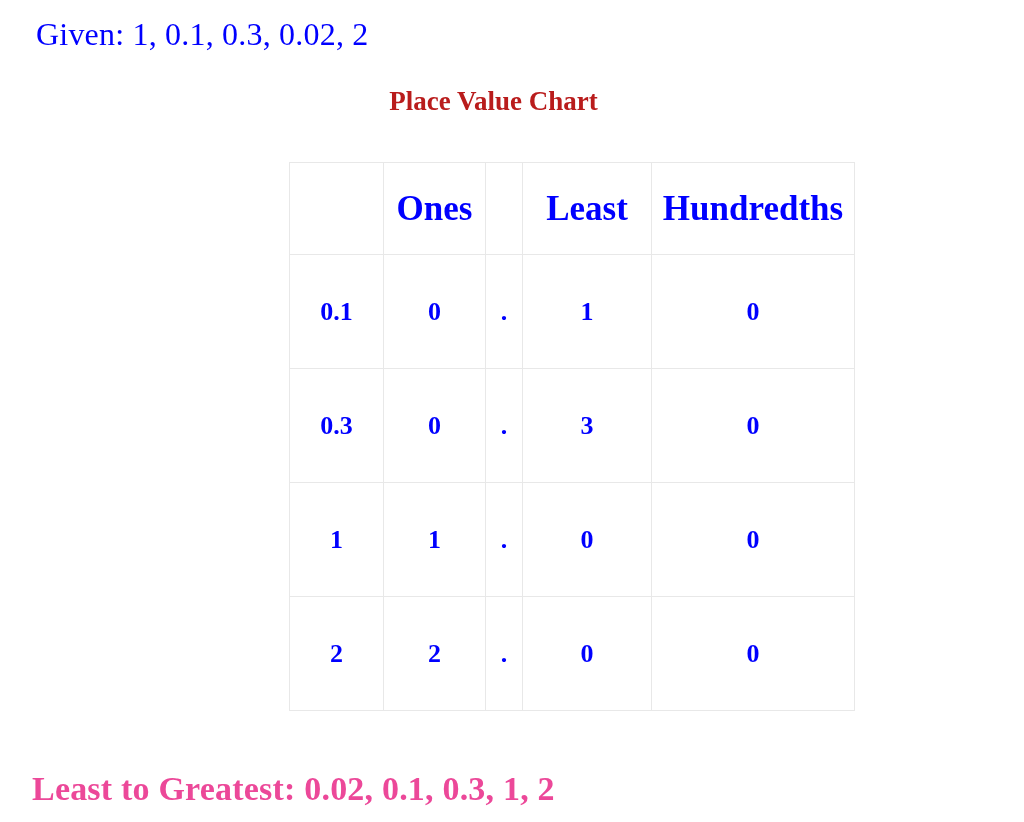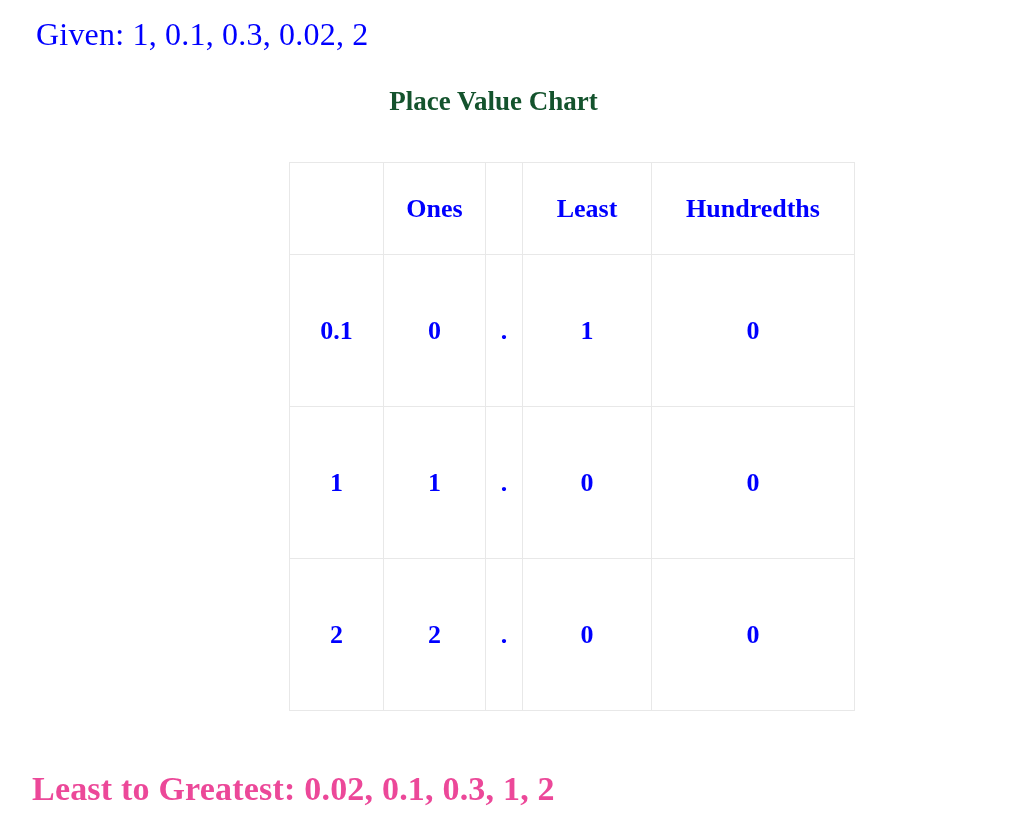--- a/index.html
+++ b/index.html
@@ -31,21 +31,21 @@
 
   
   .chart-title {
     position: absolute;
     left: 0;
     right: 0;
     top: 86px;
     text-align: center;
     font-size: 27px;
     font-weight: bold;
-    color: #14532d;
+    color: #b91c1c;
     padding-right: 37px;
     box-sizing: border-box;
   }
 
   
   .pv-table-wrap {
     position: absolute;
     left: 289px;
     top: 162px;
     width: 566px;
@@ -61,21 +61,21 @@
   table.pv-table th {
     border: 1px solid #e8e8e8;
     padding: 0;
     text-align: center;
     vertical-align: middle;
     color: #0000ff;
     font-weight: bold;
     font-family: "Liberation Serif", "DejaVu Serif", serif;
   }
   table.pv-table th {
-    font-size: 26px;
+    font-size: 35px;
     height: 91px;
   }
   table.pv-table tbody td {
     font-size: 26px;
     height: 91px;
   }
   
   .col-label   { width: 94px; }
   .col-ones    { width: 102px; }
   .col-dot     { width: 37px; }
@@ -127,20 +127,27 @@
     </thead>
     <tbody>
       <tr>
         <td>0.1</td>
         <td>0</td>
         <td class="dot-cell">.</td>
         <td>1</td>
         <td>0</td>
       </tr>
       <tr>
+        <td>0.3</td>
+        <td>0</td>
+        <td class="dot-cell">.</td>
+        <td>3</td>
+        <td>0</td>
+      </tr>
+      <tr>
         <td>1</td>
         <td>1</td>
         <td class="dot-cell">.</td>
         <td>0</td>
         <td>0</td>
       </tr>
       <tr>
         <td>2</td>
         <td>2</td>
         <td class="dot-cell">.</td>

